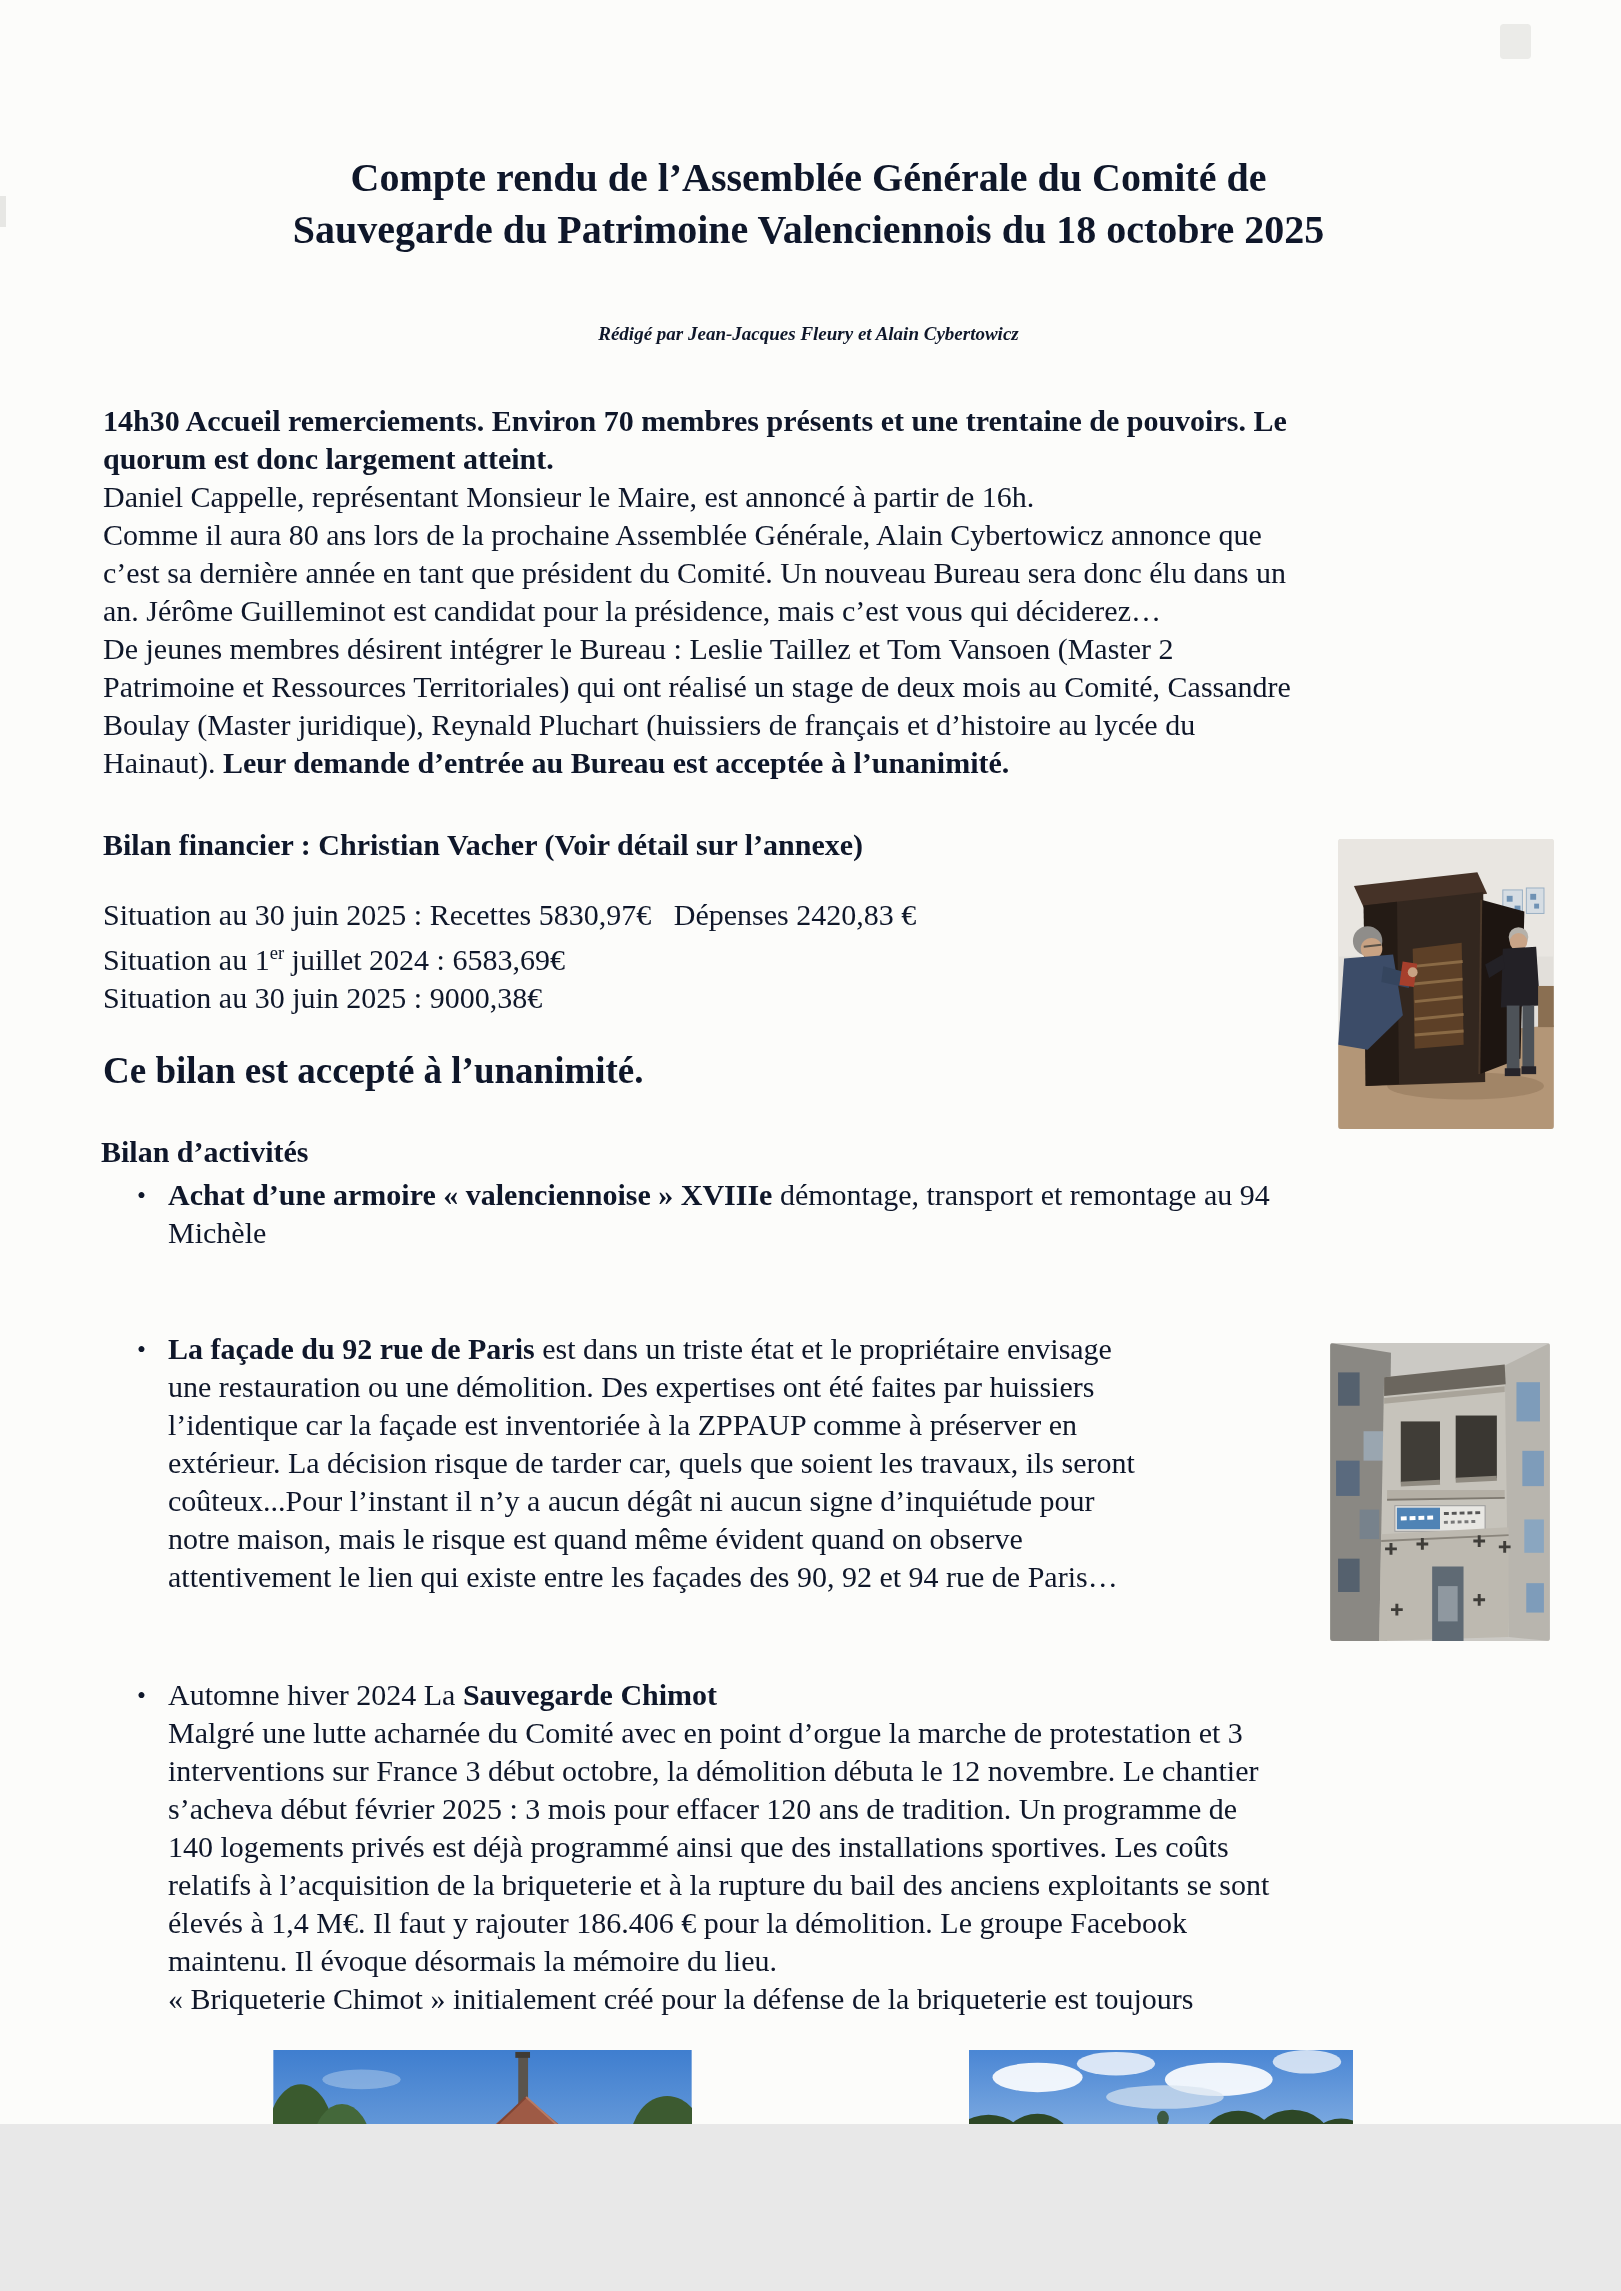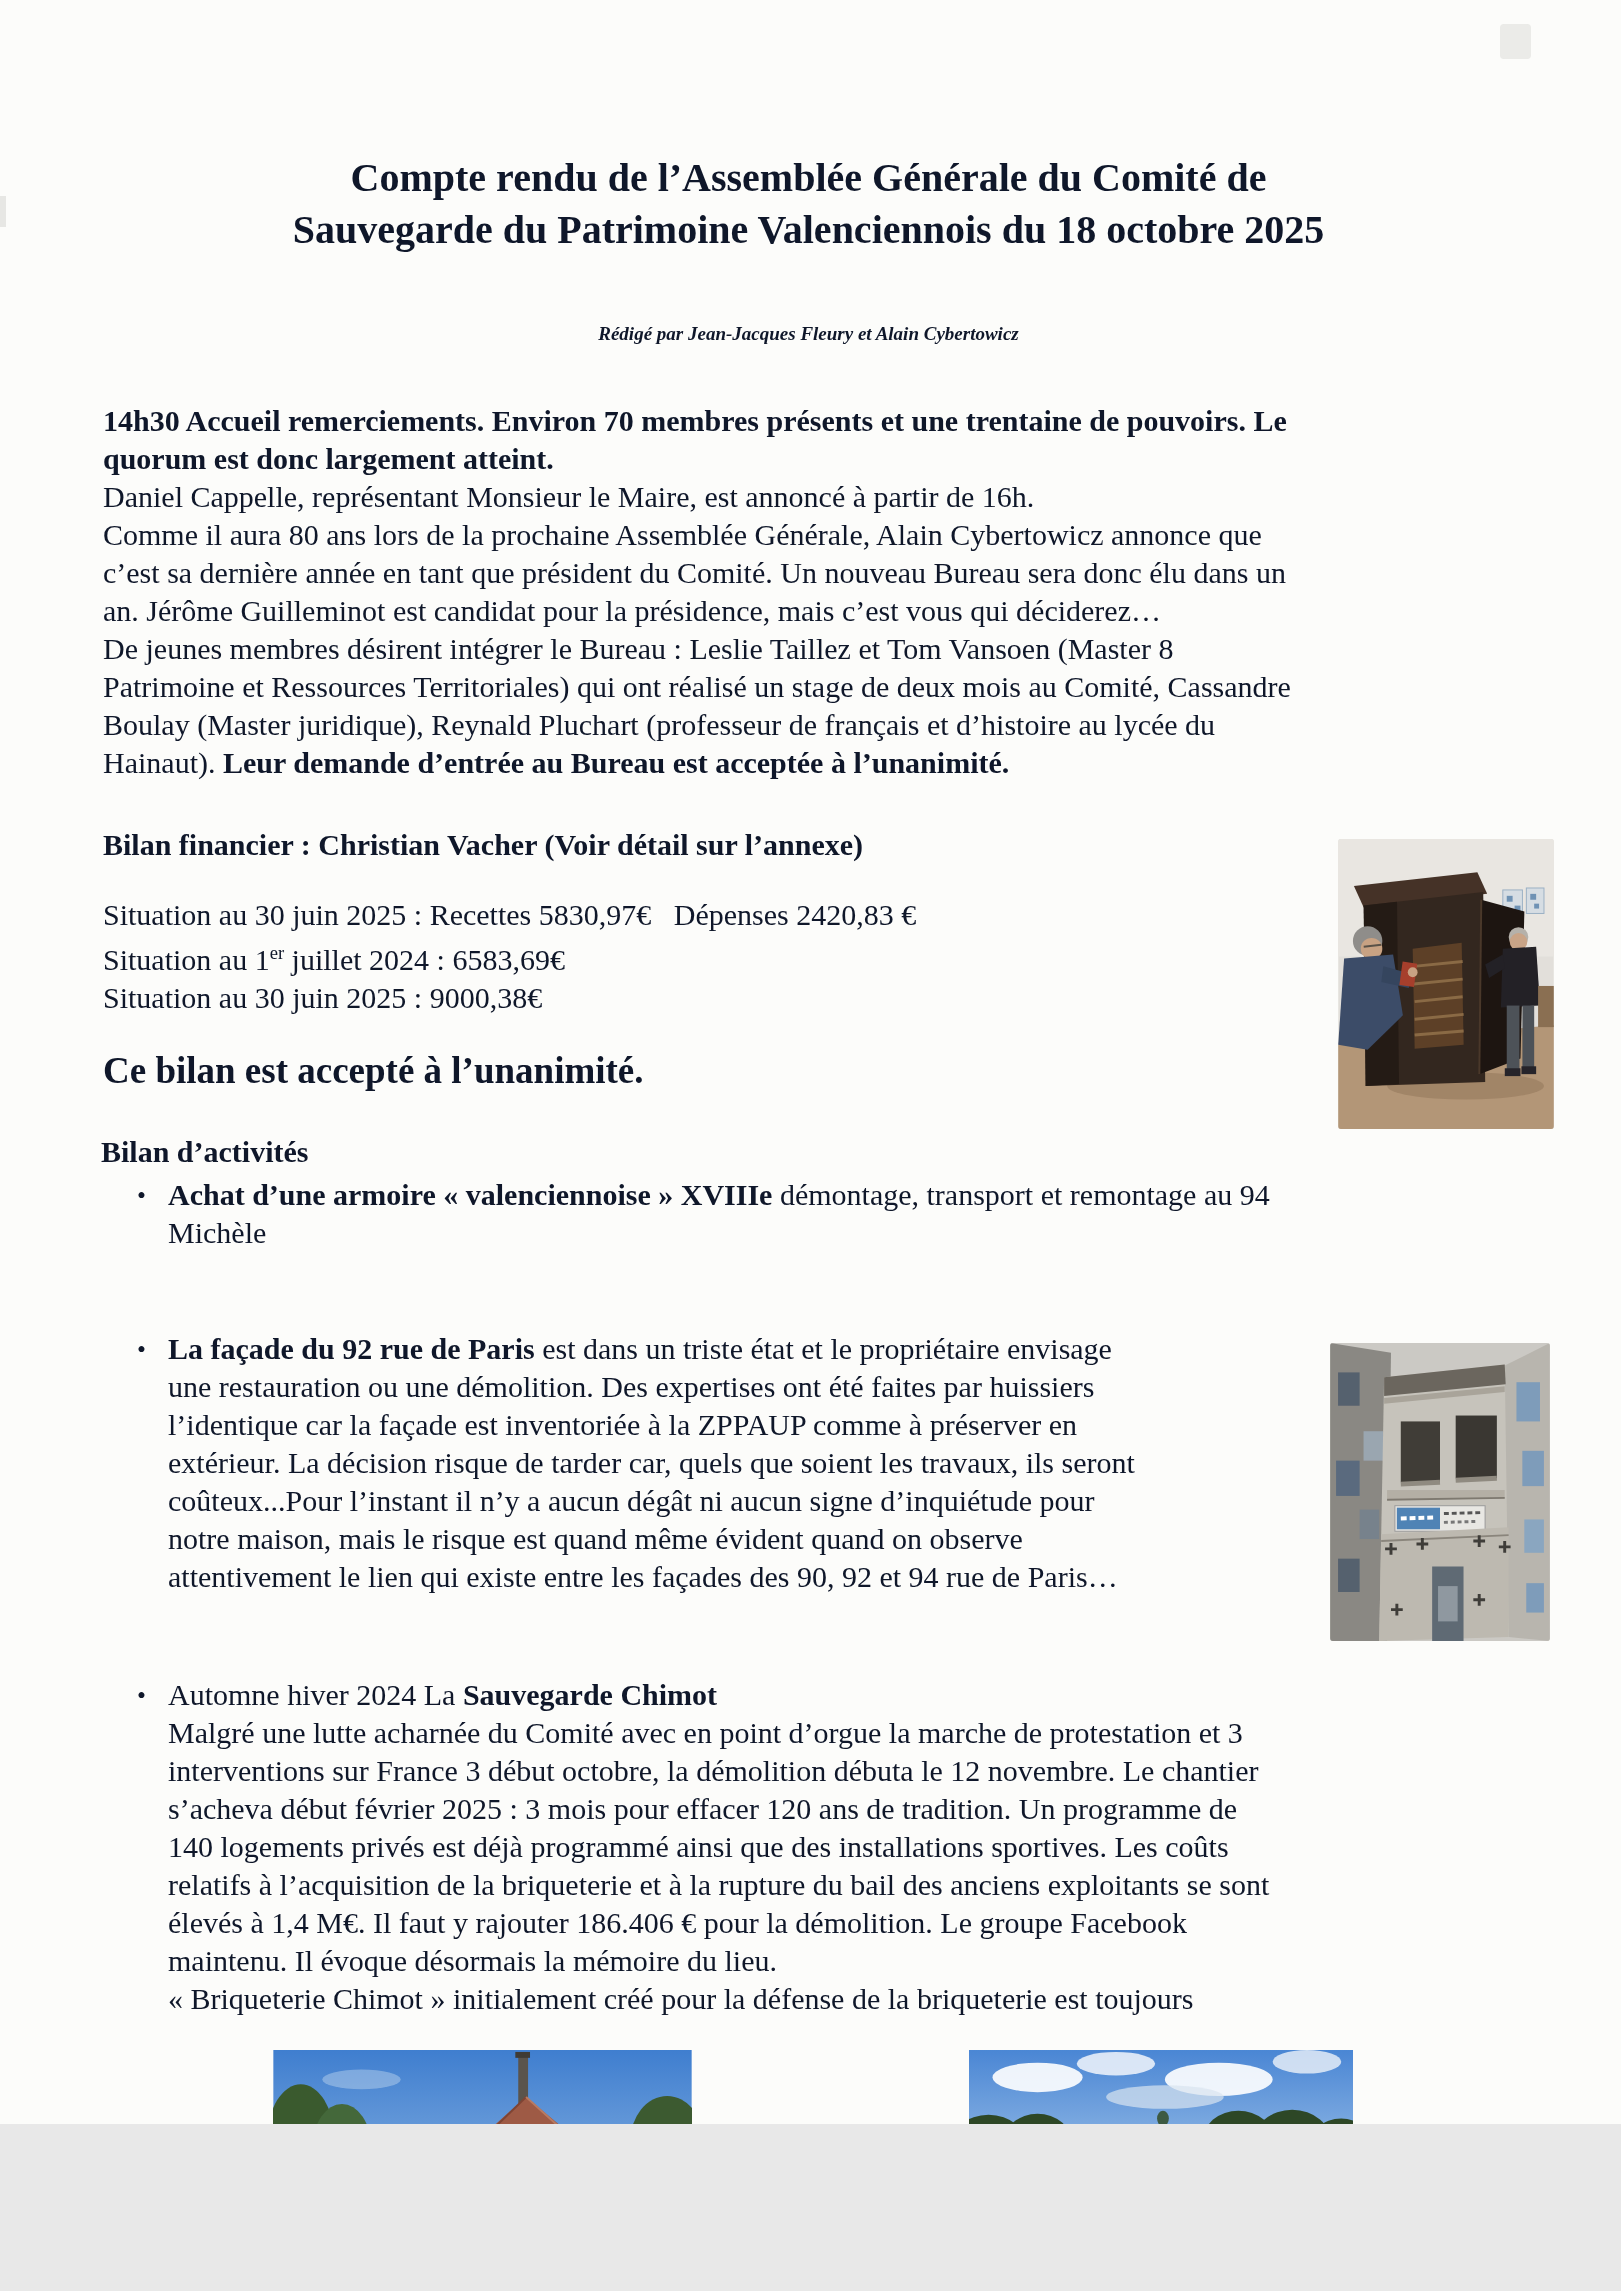--- a/index.html
+++ b/index.html
@@ -48,23 +48,23 @@
     </div>
   <div class="abs subtitle">Rédigé par Jean-Jacques Fleury et Alain Cybertowicz</div>
 
   <div class="abs body-block" style="top:402px;">
       <div class="line"><span class="b">14h30 Accueil remerciements. Environ 70 membres présents et une trentaine de pouvoirs. Le</span></div>
       <div class="line"><span class="b">quorum est donc largement atteint.</span></div>
       <div class="line"><span>Daniel Cappelle, représentant Monsieur le Maire, est annoncé à partir de 16h.</span></div>
       <div class="line"><span>Comme il aura 80 ans lors de la prochaine Assemblée Générale, Alain Cybertowicz annonce que</span></div>
       <div class="line"><span>c’est sa dernière année en tant que président du Comité. Un nouveau Bureau sera donc élu dans un</span></div>
       <div class="line"><span>an. Jérôme Guilleminot est candidat pour la présidence, mais c’est vous qui déciderez…</span></div>
-      <div class="line"><span>De jeunes membres désirent intégrer le Bureau : Leslie Taillez et Tom Vansoen (Master 8</span></div>
+      <div class="line"><span>De jeunes membres désirent intégrer le Bureau : Leslie Taillez et Tom Vansoen (Master 2</span></div>
       <div class="line"><span>Patrimoine et Ressources Territoriales) qui ont réalisé un stage de deux mois au Comité, Cassandre</span></div>
-      <div class="line"><span>Boulay (Master juridique), Reynald Pluchart (professeur de français et d’histoire au lycée du</span></div>
+      <div class="line"><span>Boulay (Master juridique), Reynald Pluchart (huissiers de français et d’histoire au lycée du</span></div>
       <div class="line"><span>Hainaut). </span><span class="b">Leur demande d’entrée au Bureau est acceptée à l’unanimité.</span></div>
     </div>
 
   <div class="abs body-block heading" style="top:826px;">Bilan financier : Christian Vacher (Voir détail sur l’annexe)</div>
   <div class="abs body-block" style="top:896px;">
       <div class="line"><span>Situation au 30 juin 2025 : Recettes 5830,97€   Dépenses 2420,83 €</span></div>
       <div class="line"><span>Situation au 1</span><span class="sup">er</span><span> juillet 2024 : 6583,69€</span></div>
       <div class="line"><span>Situation au 30 juin 2025 : 9000,38€</span></div>
     </div>
   <div class="abs body-block big-heading" style="top:1047px;">Ce bilan est accepté à l’unanimité.</div>

